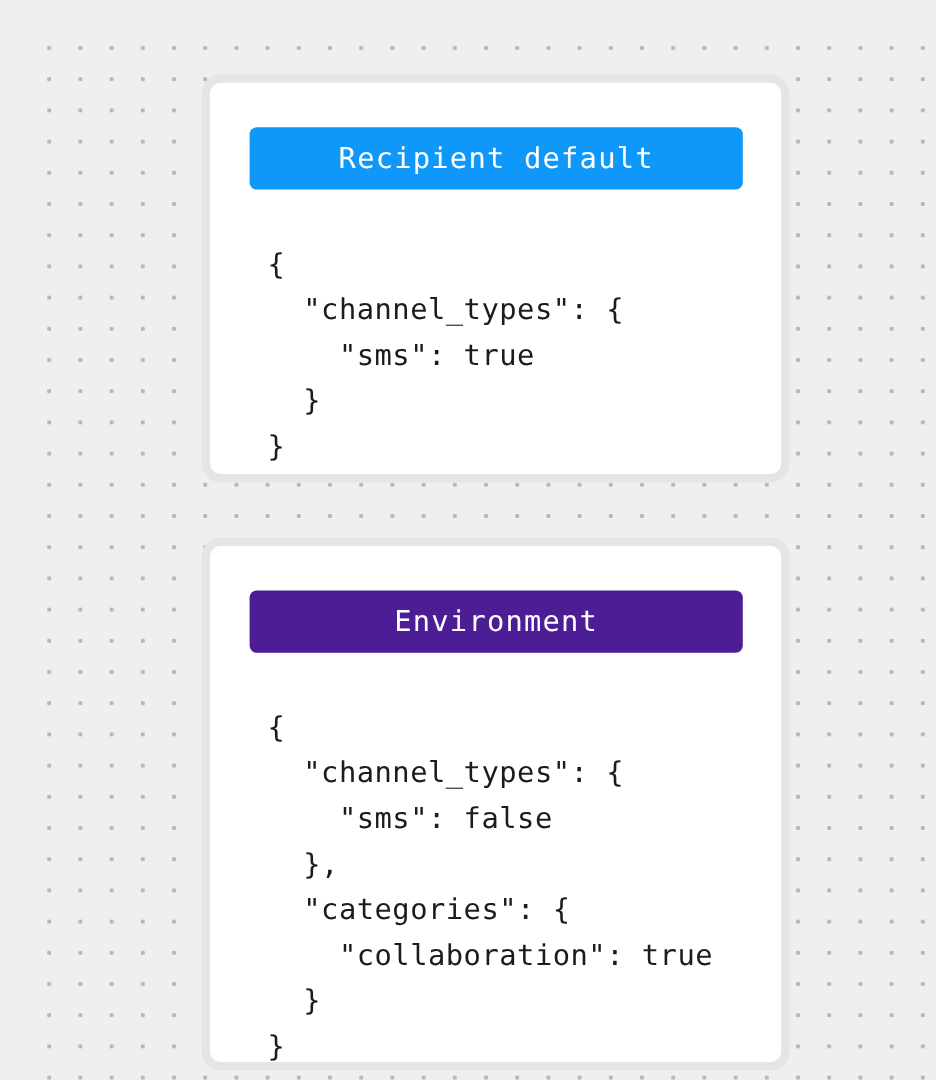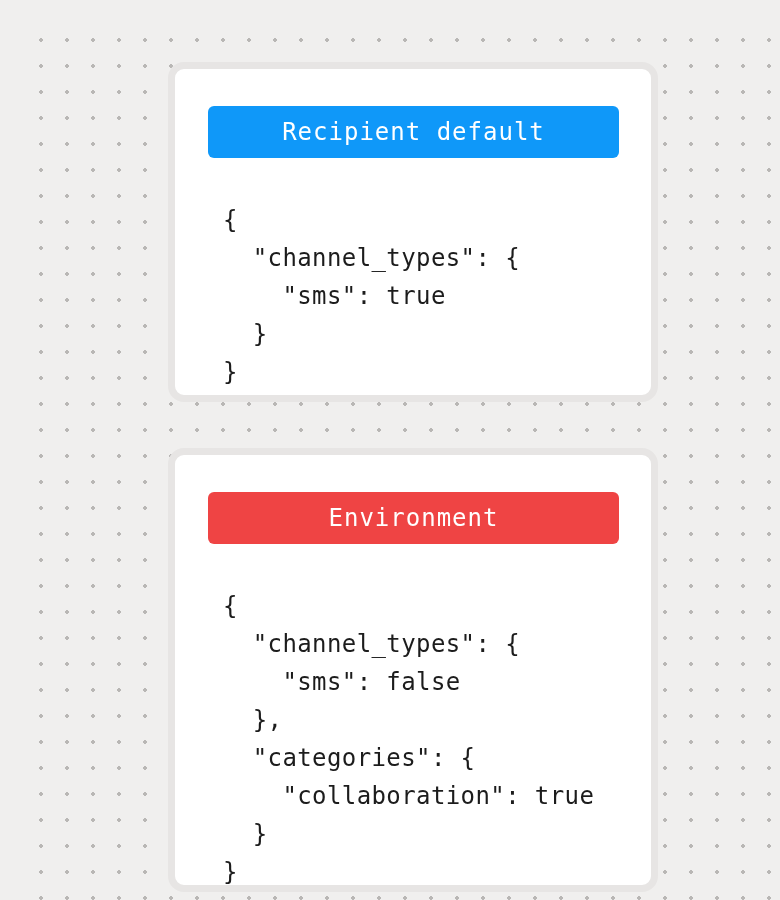--- a/index.html
+++ b/index.html
@@ -59,21 +59,21 @@
   <div class="card card-1">
     <div class="card-header" style="background-color: rgb(15, 152, 249);">Recipient default</div>
     <pre class="code">{
   "channel_types": {
     "sms": true
   }
 }</pre>
   </div>
 
   <div class="card card-2">
-    <div class="card-header" style="background-color: #ef4444;">Environment</div>
+    <div class="card-header" style="background-color: #4c1d95;">Environment</div>
     <pre class="code">{
   "channel_types": {
     "sms": false
   },
   "categories": {
     "collaboration": true
   }
 }</pre>
   </div>
 

